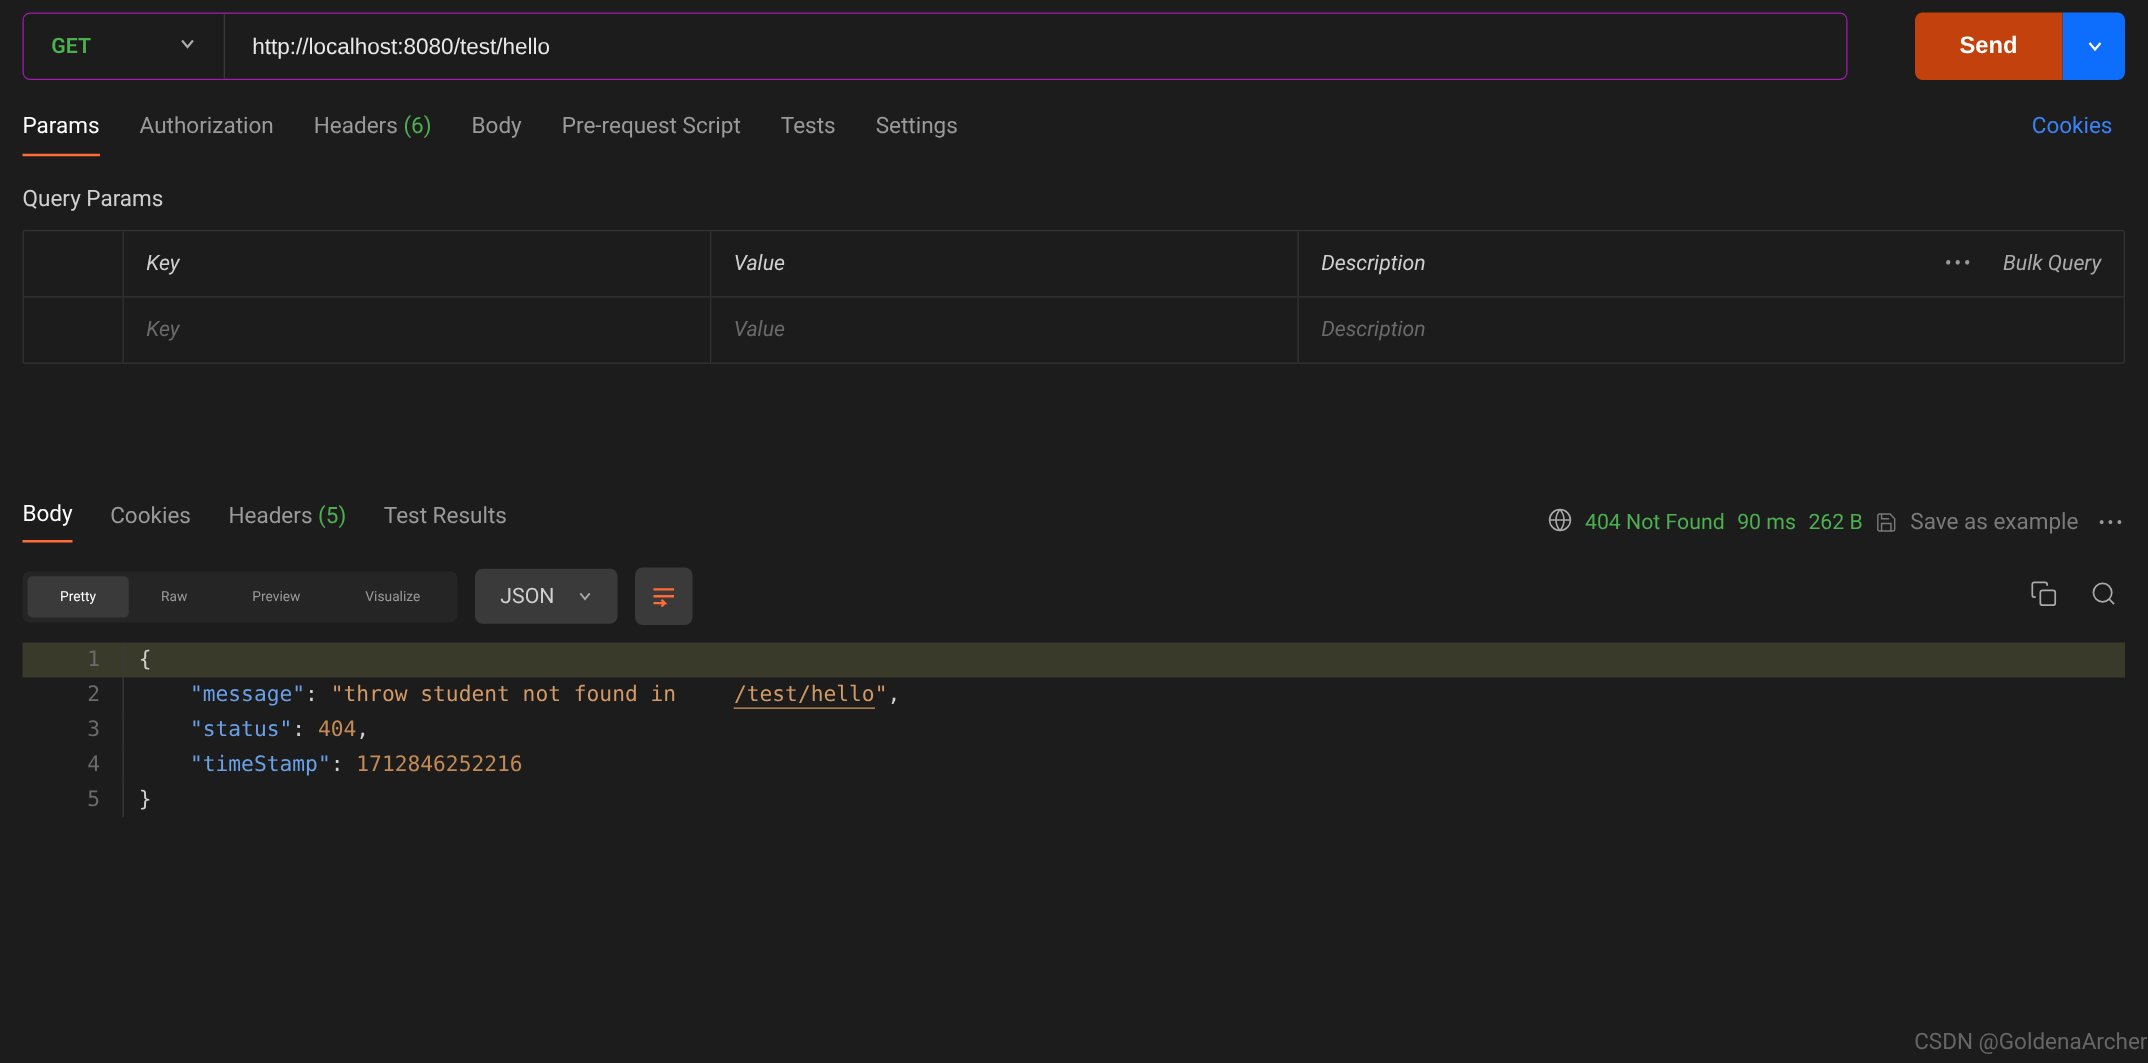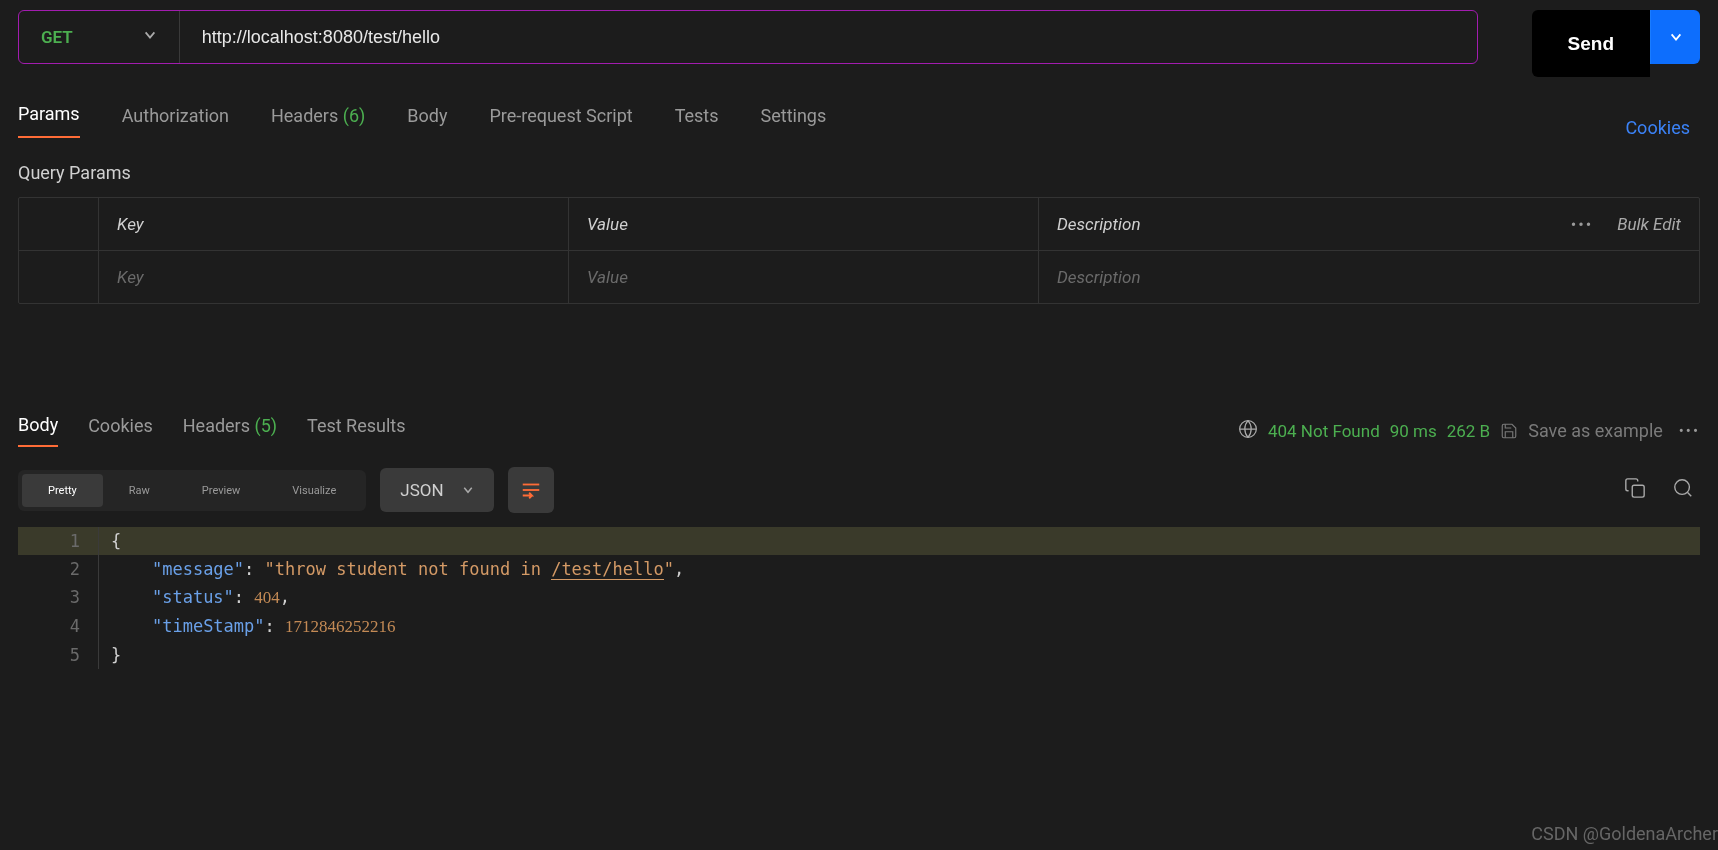--- a/index.html
+++ b/index.html
@@ -25,32 +25,32 @@
 }
 .method-sel .method { color: #4caf50; font-weight: 600; font-size: 17px; }
 .chev { color: #888; }
 .chev svg { width: 14px; height: 14px; stroke: #aaa; stroke-width: 2; fill: none; }
 .url-input {
   flex: 1; background: transparent; border: none; outline: none;
   color: #e8e8e8; font-size: 18px; padding: 0 22px; height: 100%;
 }
 .send-group { display: flex; }
 .send-btn {
-  background: #000000; color: #fff; border: none;
+  background: #c2410c; color: #fff; border: none;
   font-size: 19px; font-weight: 600; padding: 0 36px;
-  border-radius: 6px 0 0 6px; cursor: pointer; height: 67px; margin-left: 40px;
+  border-radius: 6px 0 0 6px; cursor: pointer; height: 54px; margin-left: 40px;
 }
 .send-drop {
   background: #0d6efd; border: none; border-left: 1px solid #1a7cff;
   border-radius: 0 6px 6px 0; width: 50px; cursor: pointer; height: 54px;
   display:flex; align-items:center; justify-content:center;
 }
 .send-drop svg { width:14px; height:14px; stroke:#fff; stroke-width:2; fill:none; }
 
-.tabs { display: flex; align-items: flex-end; gap: 42px; padding: 8px 0 0 0; }
+.tabs { display: flex; align-items: flex-start; gap: 32px; padding: 8px 0 0 0; }
 .tab { color: #9a9a9a; font-size: 18px; cursor: pointer; padding-bottom: 12px; }
 .tab.active { color: #fff; border-bottom: 2px solid #ff6c37; }
 .tab .count { color: #4caf50; }
 .tabs-spacer { flex: 1; }
 .cookies-link { color: #3b82f6; font-size: 18px; cursor: pointer; padding-right: 10px; }
 
 .section-title { color: #d0d0d0; font-size: 18px; margin: 24px 0 14px 0; }
 
 .qtable { border: 1px solid #333; border-radius: 2px; font-style: italic; }
 .qrow { display: flex; border-bottom: 1px solid #333; }
@@ -89,22 +89,22 @@
 .icon-btn { cursor:pointer; padding:6px; }
 .icon-btn svg { width:22px; height:22px; stroke:#aaa; fill:none; stroke-width:1.5; }
 
 .code-area { margin-top:14px; font-family: "SF Mono", Menlo, Consolas, monospace; font-size:17px; }
 .cline { display:flex; }
 .cline.hl { background:#3a3a2a; }
 .gutter { width:80px; text-align:right; color:#6a6a6a; padding:4px 18px 4px 0; user-select:none; }
 .codetxt { padding:4px 0; border-left:1px solid #3a3a3a; padding-left:12px; white-space:pre; color:#d0d0d0; }
 .jkey { color:#6aa0e8; }
 .jstr { color:#d49a66; }
-.junderline { border-bottom:1px solid #d49a66; }
-.jnum { color:#c38a55;font-family:Liberation Serif, serif; }
+.junderline { border-bottom:1px solid #d49a66;margin-left:36px; }
+.jnum { color:#c38a55; }
 
 .watermark { position:fixed; bottom:6px; right:0; color:#666; font-size:18px; }
 </style>
 </head>
 <body>
 
 <div class="request-bar">
   <div class="url-box">
     <div class="method-sel">
       <span class="method">GET</span>
@@ -142,21 +142,21 @@
 <div class="section-title">Query Params</div>
 <div class="qtable">
   <div class="qrow">
     <div class="qcell qc-check"></div>
     <div class="qcell qc-key">Key</div>
     <div class="qcell qc-val">Value</div>
     <div class="qcell qc-desc">
       <span>Description</span>
       <span class="qdesc-actions">
         <span class="dots">•••</span>
-        <span class="bulk">Bulk Edit</span>
+        <span class="bulk">Bulk Query</span>
       </span>
     </div>
   </div>
   <div class="qrow input">
     <div class="qcell qc-check"></div>
     <div class="qcell qc-key">Key</div>
     <div class="qcell qc-val">Value</div>
     <div class="qcell qc-desc">Description</div>
   </div>
 </div>

